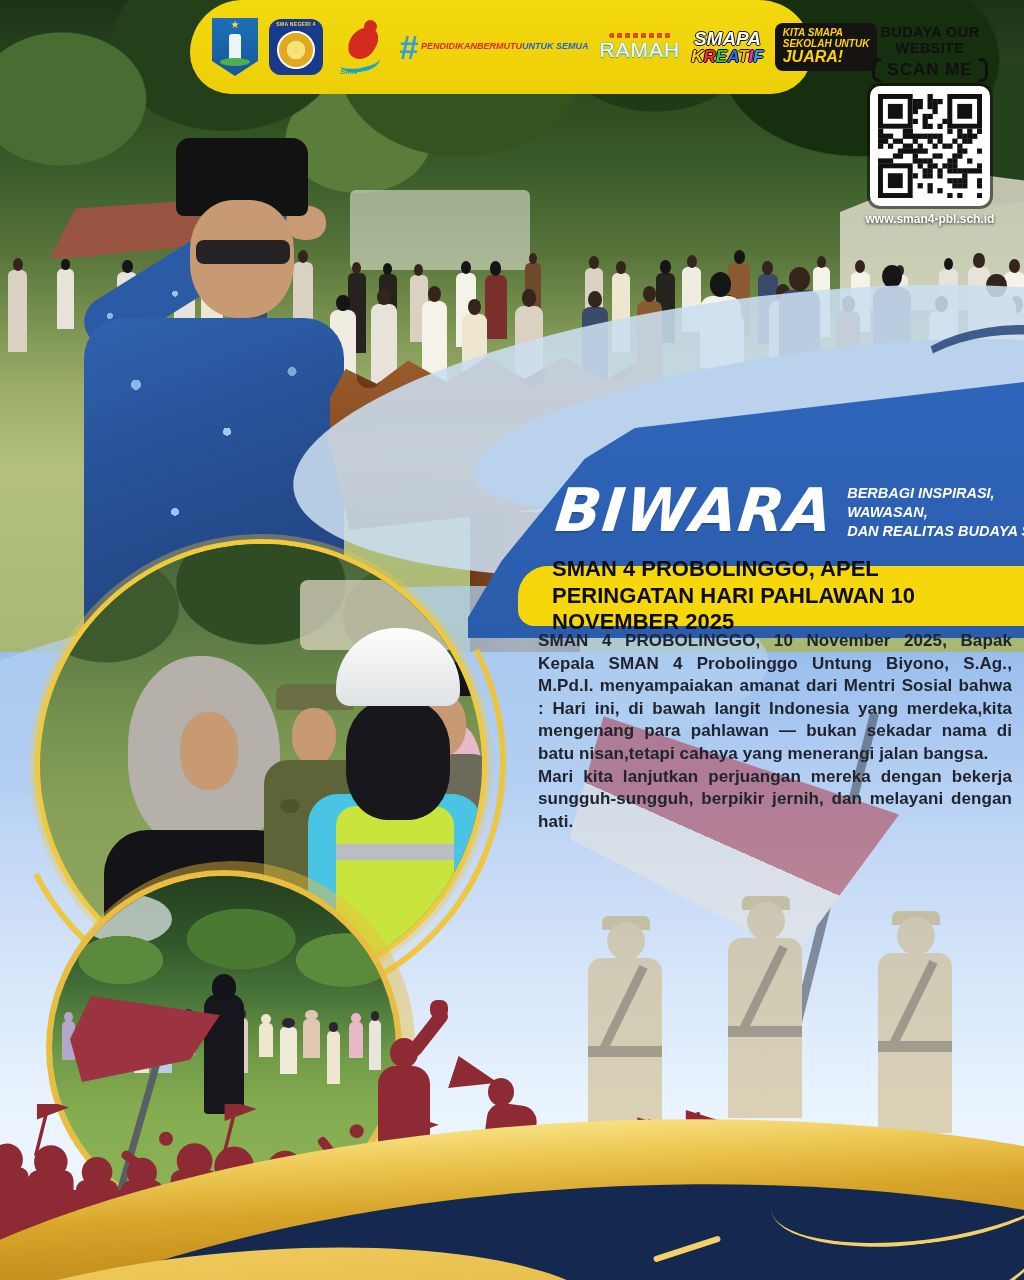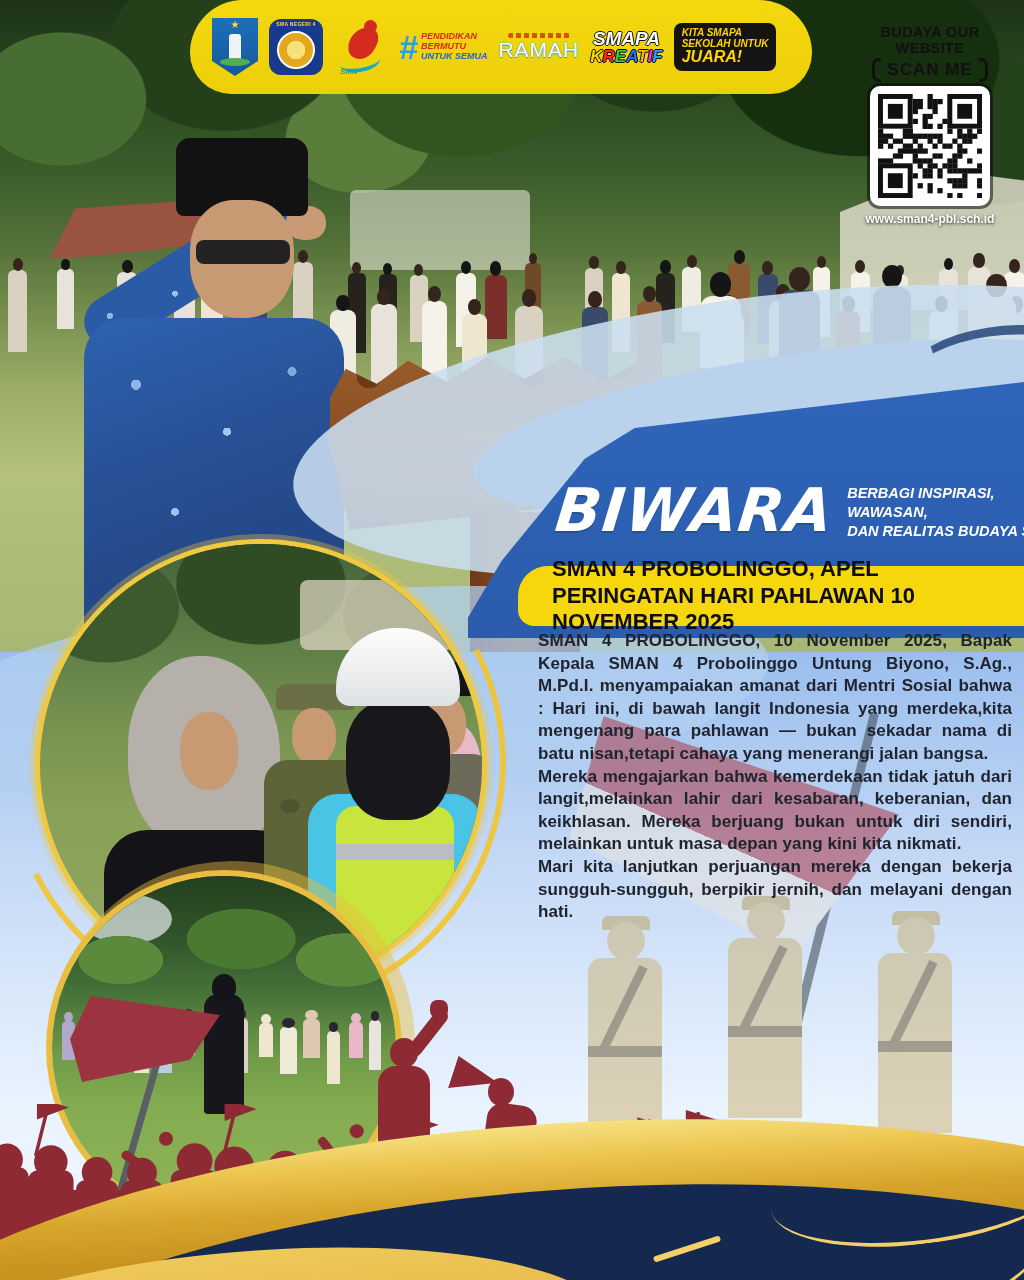--- a/index.html
+++ b/index.html
@@ -74,21 +74,21 @@
   .logo-badge .ring{position:absolute;left:8px;top:12px;width:38px;height:38px;border-radius:50%;
     background:radial-gradient(circle,#f7e27a 0 38%,#e2a91c 39% 70%,#b5791a 71%);border:2px solid #fff;box-sizing:border-box;}
   .logo-badge .txt{position:absolute;left:0;right:0;top:2px;text-align:center;font-size:5px;font-weight:700;color:#ffd84a;letter-spacing:.3px;}
   .logo-sport{width:54px;height:58px;position:relative;flex:none;}
   .logo-sport .body{position:absolute;left:16px;top:8px;width:26px;height:34px;background:#d42b20;border-radius:60% 40% 55% 45%;transform:rotate(28deg);}
   .logo-sport .head{position:absolute;left:30px;top:2px;width:13px;height:13px;background:#d42b20;border-radius:50%;}
   .logo-sport .swirl{position:absolute;left:6px;top:34px;width:40px;height:16px;border-bottom:4px solid #17a8c8;border-radius:50%;transform:rotate(-10deg);}
   .logo-sport .txt{position:absolute;left:6px;bottom:0;font-size:8px;font-weight:800;color:#16a0c4;font-style:italic;}
   .logo-hash{display:flex;align-items:center;gap:3px;flex:none;}
   .logo-hash .sym{font-size:34px;font-weight:800;font-style:italic;color:#29a0e4;line-height:1;}
-  .logo-hash .col{display:flex;flex-direction:column;line-height:1.08;}
+  .logo-hash .col{display:flex;flex-direction:row;line-height:1.08;}
   .logo-hash .l1,.logo-hash .l2{font-size:9px;font-weight:800;font-style:italic;color:#e02620;}
   .logo-hash .l3{font-size:9px;font-weight:800;font-style:italic;color:#1c63d4;}
   .logo-ramah{display:flex;flex-direction:column;align-items:center;flex:none;}
   .logo-ramah .tag{width:62px;height:5px;border-radius:3px;opacity:.8;
     background:repeating-linear-gradient(90deg,#d42b20 0 5px,transparent 5px 8px);}
   .logo-ramah .word{font-size:21px;font-weight:400;color:#fff;letter-spacing:1px;
     text-shadow:0 0 2px #17a8c8,0 1px 0 #17a8c8;}
   .logo-kreatif{display:flex;flex-direction:column;align-items:center;line-height:1;flex:none;}
   .logo-kreatif .w1{font-size:19px;font-weight:800;font-style:italic;color:#fff;
     text-shadow:-1px 0 #111,1px 0 #111,0 -1px #111,0 1px #111;}
@@ -389,21 +389,20 @@
       <div class="sold" style="left:340px;top:175px;">
         <div class="cap"></div>
           <div class="hd"></div>
           <div class="bd"></div>
           <div class="belt"></div>
           <div class="strap"></div>
       </div>
     </div>
     <div class="paras">
       <p>SMAN 4 PROBOLINGGO, 10 November 2025, Bapak Kepala SMAN 4 Probolinggo Untung Biyono, S.Ag., M.Pd.I. menyampaiakan  amanat dari Mentri Sosial bahwa : Hari ini, di bawah langit Indonesia yang merdeka,kita mengenang para pahlawan — bukan sekadar nama di batu nisan,tetapi cahaya yang menerangi jalan bangsa.</p>
-      <p>Mereka mengajarkan bahwa kemerdekaan tidak jatuh dari langit,melainkan lahir dari kesabaran, keberanian, dan keikhlasan. Mereka berjuang bukan untuk diri sendiri, melainkan untuk masa depan yang kini kita nikmati.</p>
       <p>Mari kita lanjutkan perjuangan mereka dengan bekerja sungguh-sungguh, berpikir jernih, dan melayani dengan hati.</p>
     </div>
   </div>
 
   <div class="abs arc-c1"></div>
 
   <div class="abs circle1">
     <div class="c1-trees"></div>
     <div class="c1-bldg"></div>
     <div class="c1-hijab-gray">

